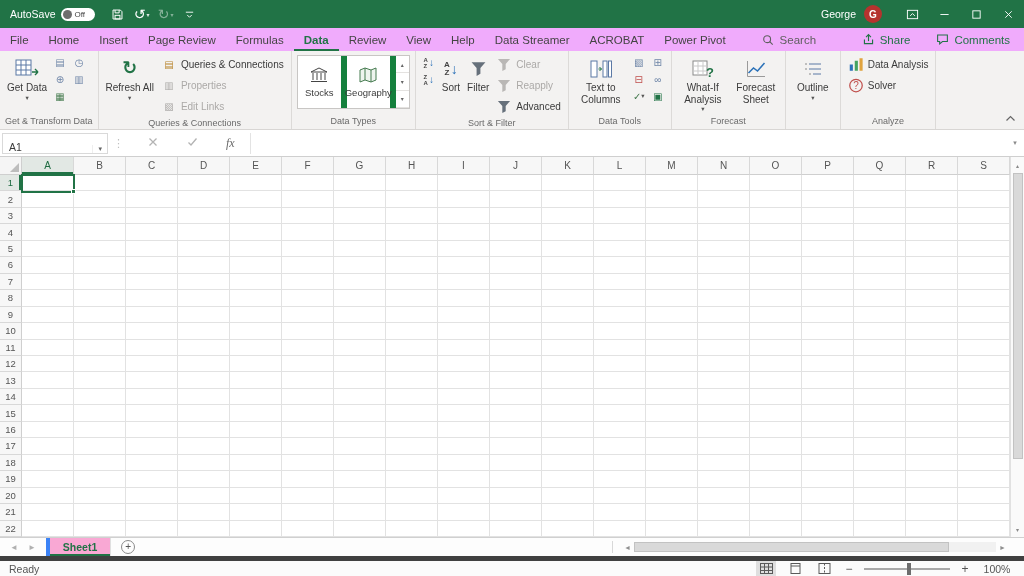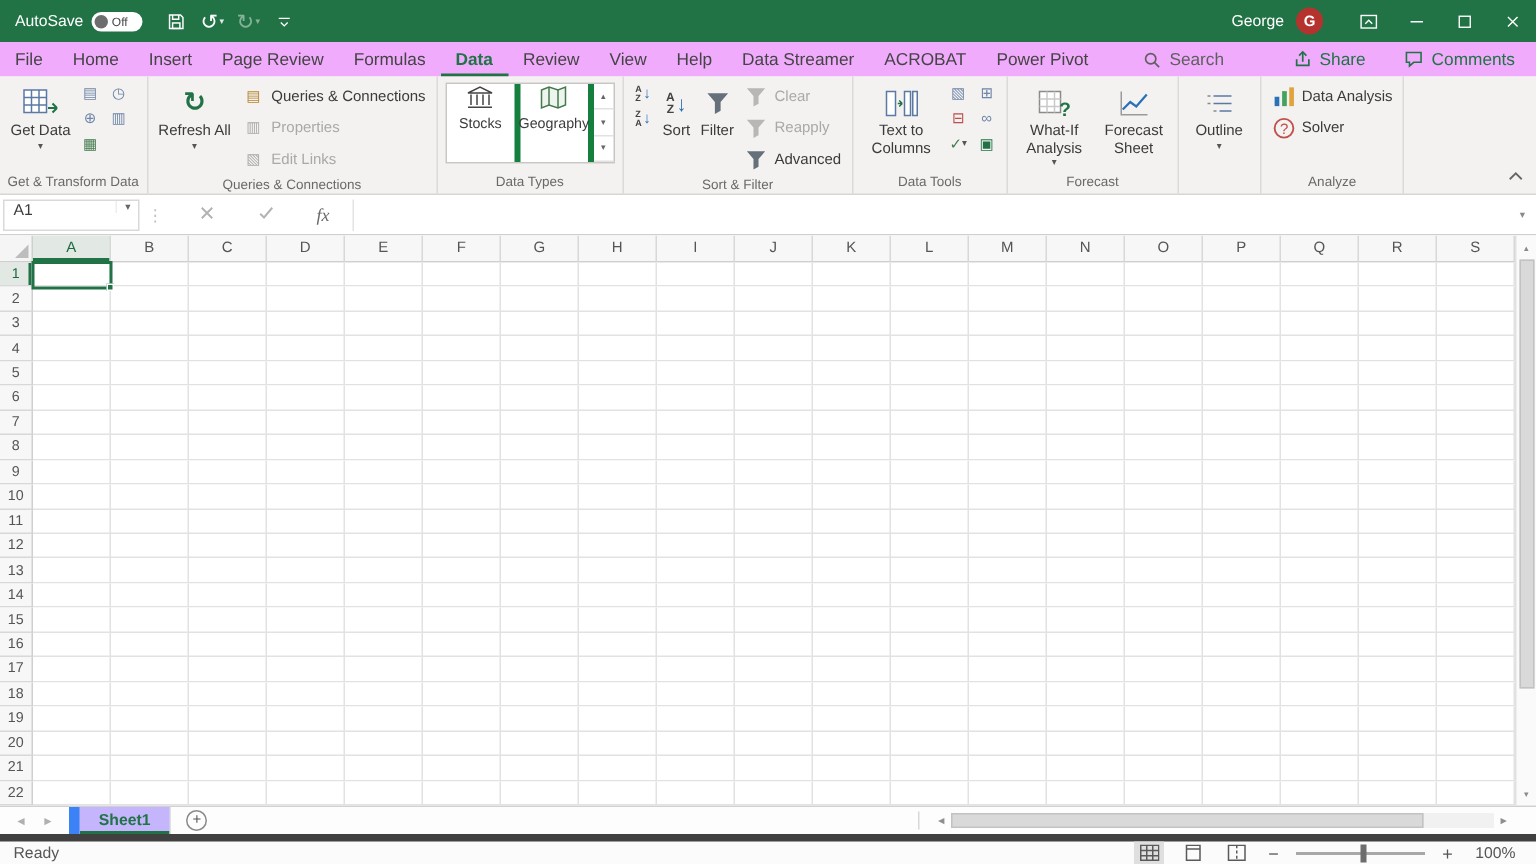--- a/index.html
+++ b/index.html
@@ -40,32 +40,32 @@
   .rg-content{flex:1;display:flex;align-items:flex-start;gap:3px;}
   .rg-label{height:15px;font-size:9px;color:#696969;text-align:center;line-height:14px;white-space:nowrap;}
   .bigbtn{display:flex;flex-direction:column;align-items:center;text-align:center;font-size:10px;color:#3b3b3b;padding:2px 2px 0;line-height:1.15;}
   .bigbtn .bicon{height:27px;display:flex;align-items:center;justify-content:center;}
   .caret{font-size:6.5px;color:#555;}
   .smallbtn{display:flex;align-items:center;gap:4px;font-size:10px;color:#3b3b3b;height:19px;padding:0 2px;white-space:nowrap;}
   .disabled{color:#aba9a7;}
   .mi{width:16px;height:15px;display:flex;align-items:center;justify-content:center;font-size:10px;line-height:1;}
   .minicol{display:flex;flex-direction:column;gap:2px;padding-top:2px;}
   .gallery{display:flex;background:#fff;border:1px solid #c8c6c4;margin-top:2px;}
-  .gcard{width:49px;height:52px;display:flex;flex-direction:column;align-items:center;gap:3px;font-size:9.5px;border-right:4px solid #15803d;}
+  .gcard{width:49px;height:52px;display:flex;flex-direction:column;align-items:center;justify-content:center;gap:3px;font-size:9.5px;border-right:6px solid #15803d;}
   .garrows{width:13px;display:flex;flex-direction:column;}
   .garrows span{flex:1;display:flex;align-items:center;justify-content:center;font-size:6px;color:#666;border-bottom:1px solid #e4e2e0;}
   .sorticon{display:flex;align-items:center;gap:1px;}
   .azcol{display:flex;flex-direction:column;font-size:6px;font-weight:bold;color:#444;line-height:1;}
   .azarrow{color:#2b71b8;font-size:10px;line-height:1;}
   .azarrow.big{font-size:14px;}
   .collapse-ribbon{position:absolute;right:8px;bottom:5px;}
 
   
   .fbar{height:27px;background:#fff;border-bottom:1px solid #cfcfcf;display:flex;align-items:center;flex:none;}
-  .namebox{width:91px;height:21px;margin-left:2px;border:1px solid #d9d9d9;background:#fff;display:flex;align-items:flex-start;font-size:10.5px;padding-left:6px;}
+  .namebox{width:106px;height:21px;margin-left:2px;border:1px solid #d9d9d9;background:#fff;display:flex;align-items:flex-end;font-size:10.5px;padding-left:6px;}
   .namebox .nbcaret{margin-left:auto;font-size:7px;color:#666;padding:0 5px;border-left:1px solid #eee;}
   .fbsep{color:#c0c0c0;font-size:11px;padding:0 5px;}
   .fbtn{width:20px;text-align:left;font-size:11px;color:#b3b3b3;margin-left:19px;}
   .fbtn.fx{color:#696969;font-style:italic;font-family:"Liberation Serif","DejaVu Serif",serif;font-size:12px;}
   .finput{flex:1;height:21px;border-left:1px solid #e3e3e3;margin-left:4px;padding-left:5px;font-size:11px;display:flex;align-items:center;}
   .fexpand{width:18px;text-align:center;color:#8a8a8a;font-size:7px;}
 
   
   .sheet{flex:1;position:relative;background:#fff;overflow:hidden;}
   .cols{display:flex;height:18px;width:1010px;}
@@ -81,21 +81,21 @@
   .selbox{position:absolute;left:21px;top:17px;width:54px;height:19px;border:2px solid #217346;pointer-events:none;}
   .selbox .handle{position:absolute;right:-3px;bottom:-3px;width:5px;height:5px;background:#217346;border:1px solid #fff;}
   .vscroll{position:absolute;top:0;right:0;bottom:0;width:14px;background:#fafafa;border-left:1px solid #e1e1e1;display:flex;flex-direction:column;align-items:center;padding:2px 0;}
   .vsarrow{font-size:6px;color:#8a8a8a;height:12px;display:flex;align-items:center;}
   .vthumb{width:10px;height:76%;background:#d9d9d9;border:1px solid #c2c2c2;margin:2px 0;}
   .vspacer{flex:1;}
 
   
   .stabs{height:19px;background:#fdfdfd;border-top:1px solid #d0d0d0;display:flex;align-items:stretch;flex:none;position:relative;}
   .snav{display:flex;align-items:center;gap:10px;padding:0 10px;color:#b0b0b0;font-size:8px;}
-  .stab{padding:0 13px;font-size:10.5px;color:#217346;font-weight:bold;background:#c4b5fd;border-left:7px solid #3b82f6;border-right:1px solid #e0e0e0;box-shadow:inset 0 -2px 0 #217346;display:flex;align-items:center;}
+  .stab{padding:0 13px;font-size:10.5px;color:#217346;font-weight:bold;background:#f9a8d4;border-left:4px solid #3b82f6;border-right:1px solid #e0e0e0;box-shadow:inset 0 -2px 0 #217346;display:flex;align-items:center;}
   .addsheet{width:14px;height:14px;border:1px solid #8a8a8a;border-radius:50%;color:#555;font-size:10px;line-height:12px;text-align:center;margin:2px 0 0 10px;}
   .tabdiv{width:1px;background:#d8d8d8;margin:3px 0;position:absolute;left:612px;top:0;bottom:0;}
   .hscroll{position:absolute;right:18px;top:2px;width:382px;height:14px;display:flex;align-items:center;gap:3px;}
   .hsarrow{font-size:7px;color:#8f8f8f;}
   .htrack{flex:1;height:10px;background:#f1f1f1;display:flex;align-items:center;}
   .hthumb{width:87%;height:10px;background:#d9d9d9;border:1px solid #c2c2c2;}
 
   
   .sbar{height:20px;background:#fbfbfb;border-top:5px solid #404040;display:flex;align-items:center;font-size:10.5px;color:#565656;flex:none;}
   .sb-left{padding-left:9px;}

